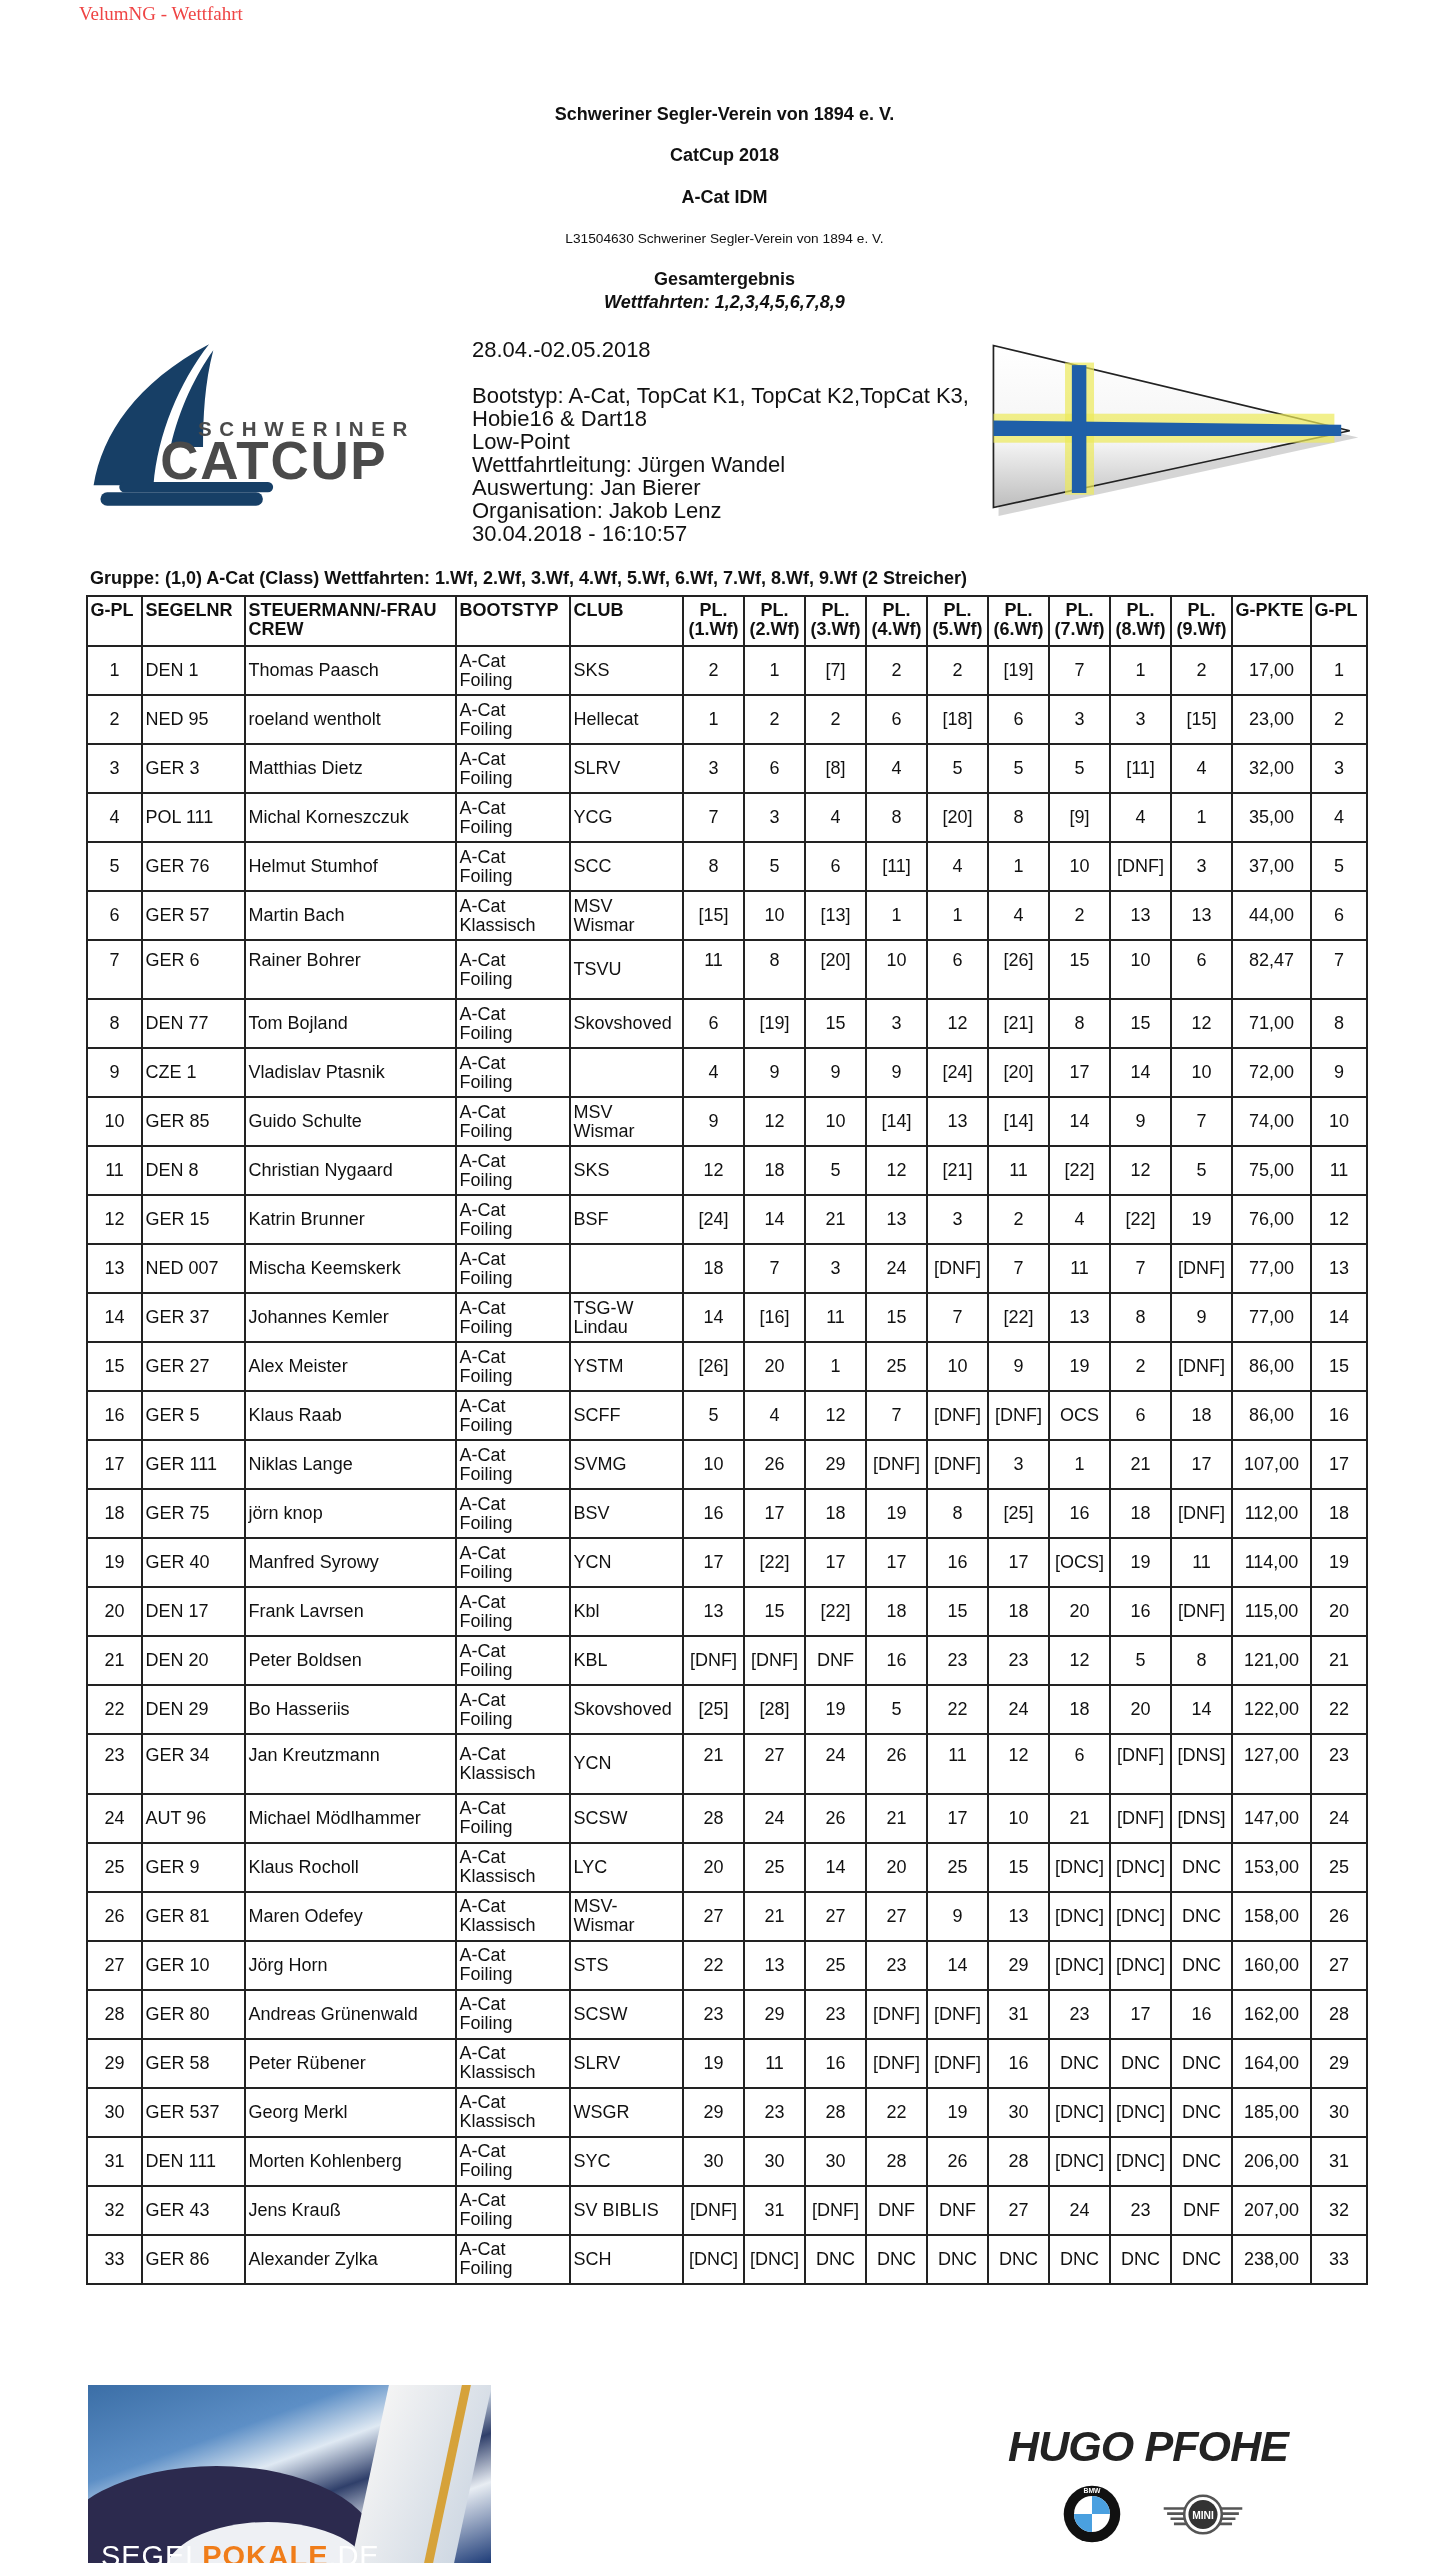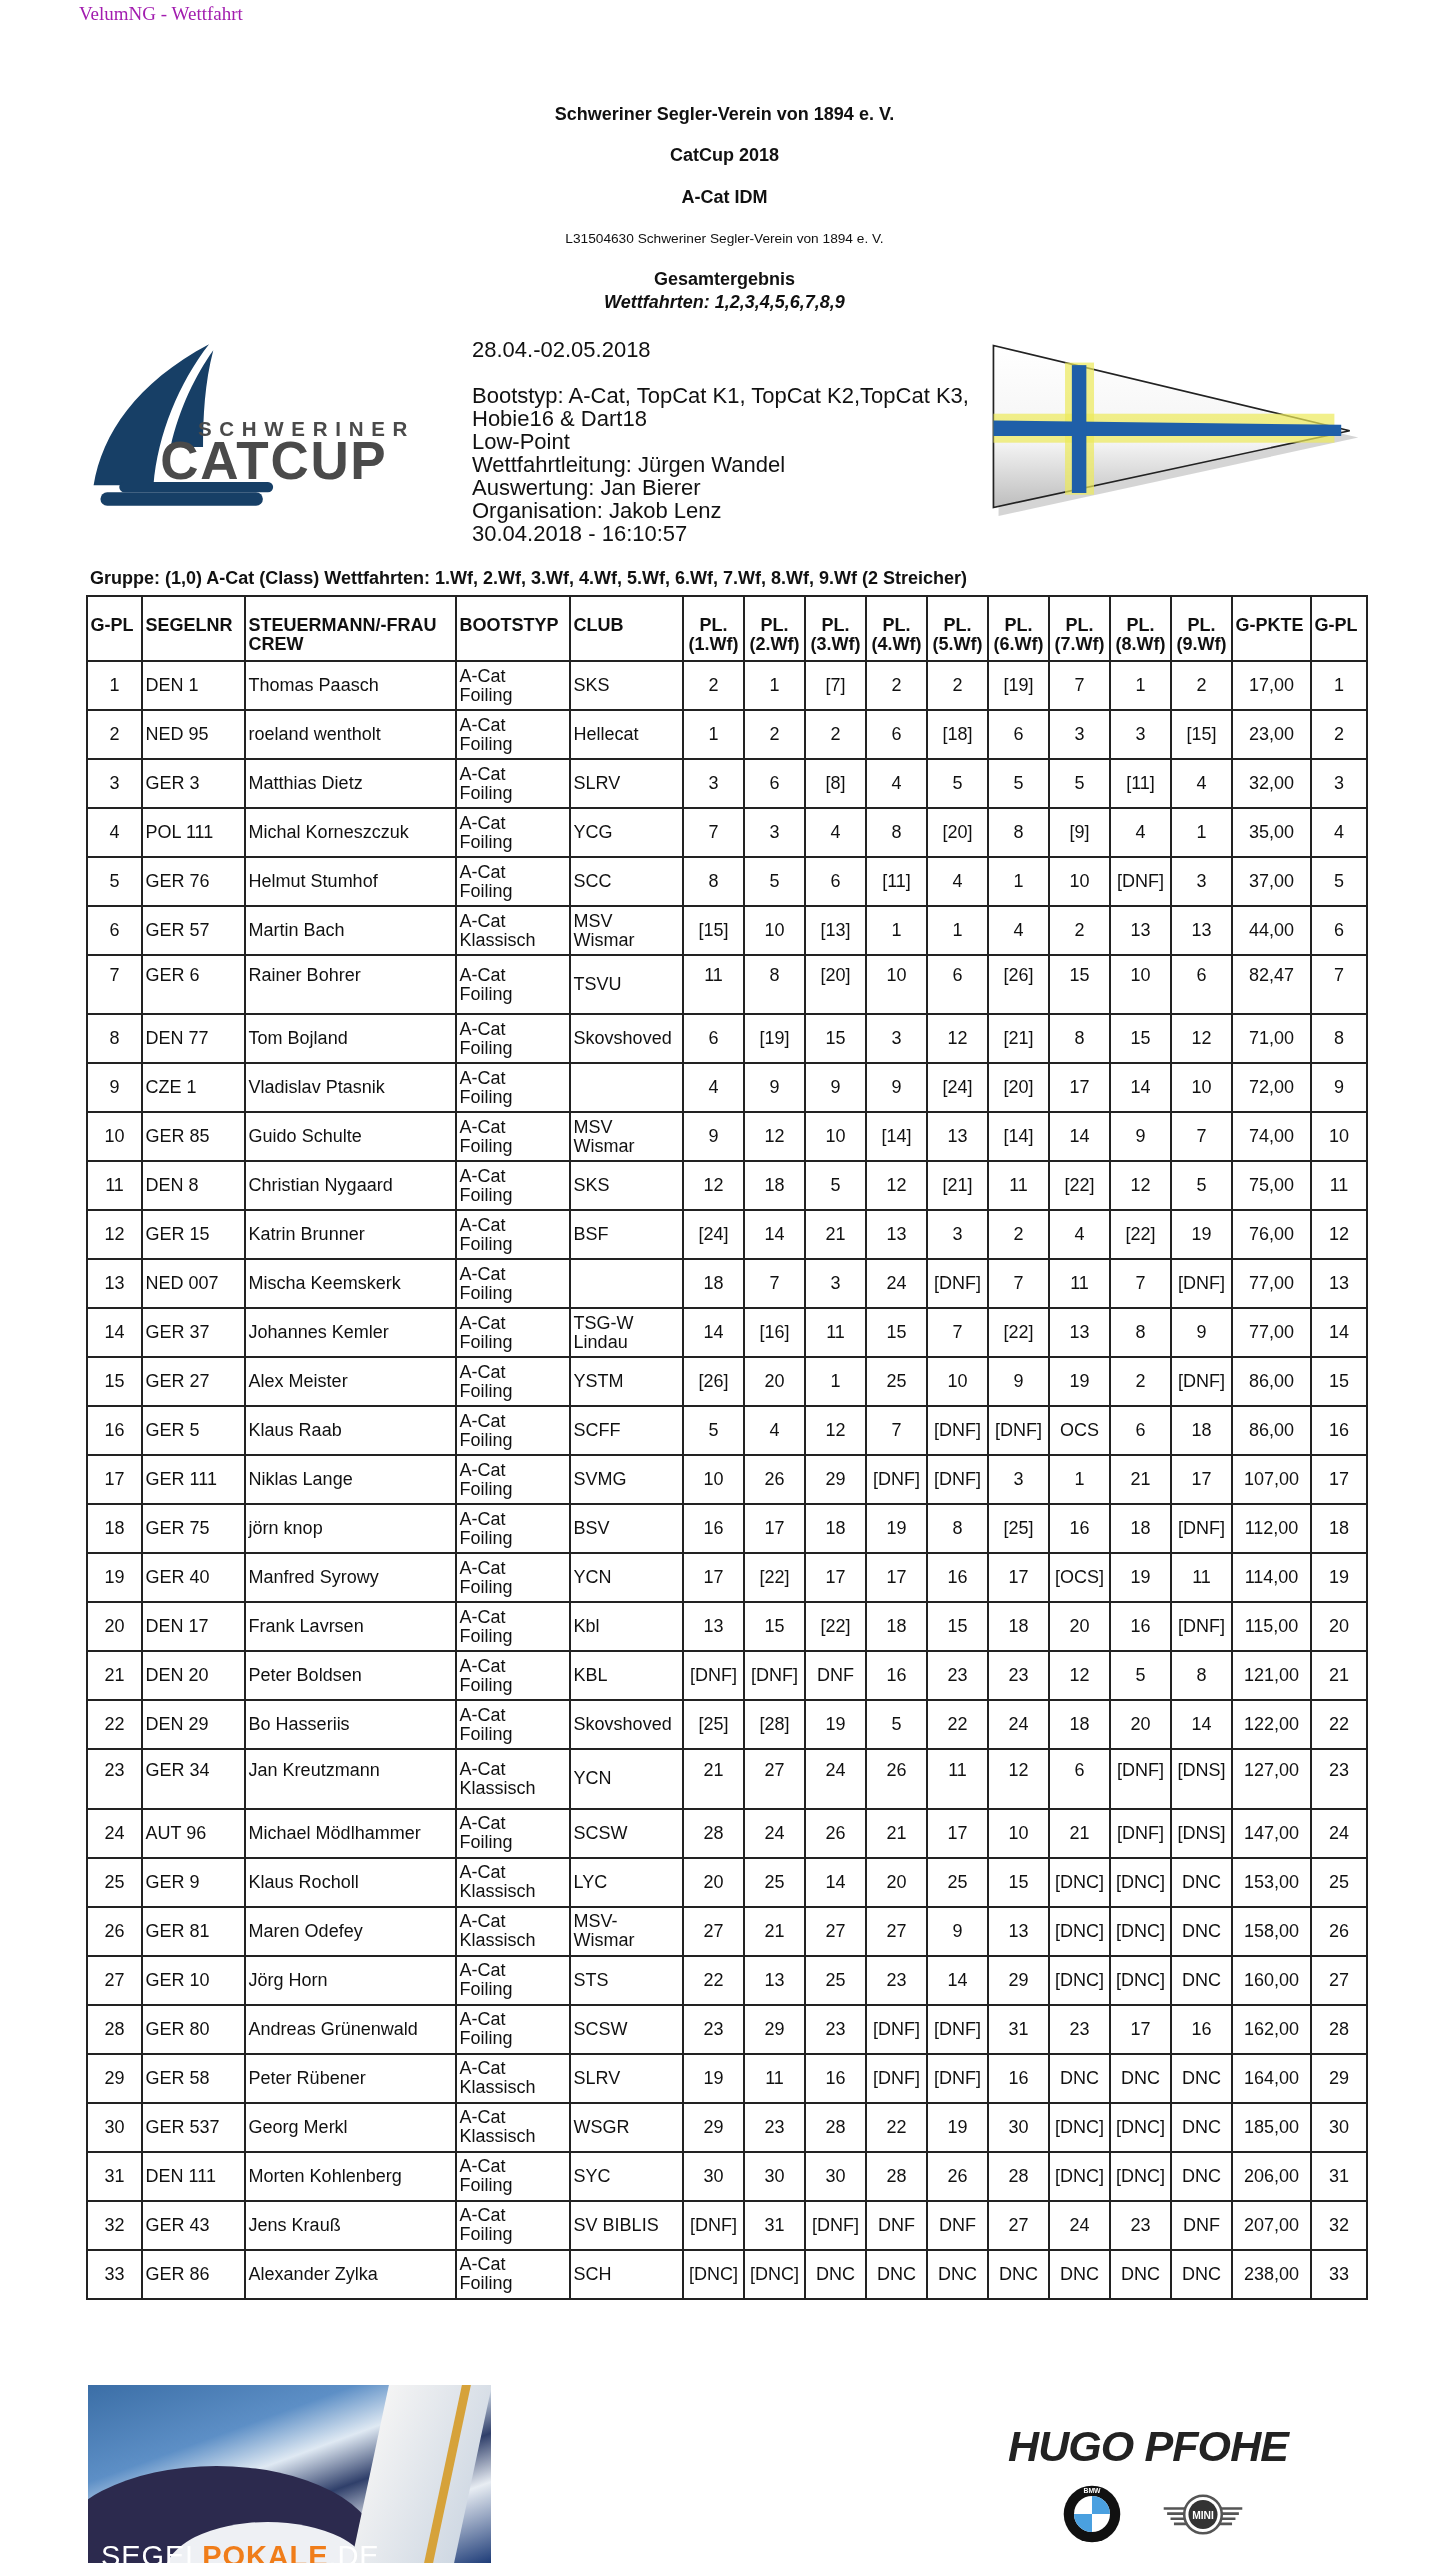--- a/index.html
+++ b/index.html
@@ -1,37 +1,37 @@
 <!DOCTYPE html>
 <html style="font-size:13.7px"><head>
 <meta charset="utf-8">
 <style>
   html, body { margin:0; padding:0; background:#ffffff; }
   body { width:1449px; height:2563px; position:relative; overflow:hidden; color:#111; font-family:"Liberation Sans", sans-serif; }
   .abs { position:absolute; }
-  .app-title { left:79px; top:3.4px; font-family:"Liberation Serif", serif; font-size:19px; color:#a21caf; }
+  .app-title { left:79px; top:3.4px; font-family:"Liberation Serif", serif; font-size:19px; color:#ef4444; }
   .center-line { left:0; width:1449px; text-align:center; font-weight:bold; }
   .t1 { top:104px; font-size:18px; }
   .t2 { top:145px; font-size:18px; }
   .t3 { top:187px; font-size:18px; }
   .t4 { top:231px; font-size:13.7px; font-weight:normal; }
   .t5 { top:269px; font-size:18px; }
   .t6 { top:292px; font-size:18px;font-style:italic; }
 
   .logo { left:85px; top:340px; width:325px; height:171px; }
   .info { left:472px; top:338px; font-size:22px; line-height:23px; color:#111; }
   .info div { white-space:nowrap; }
   .info .gap { height:23px; }
   .flag { left:983px; top:337px; width:384px; height:179px; }
 
   .group-line { left:90px; top:568px; font-size:18px; font-weight:bold; white-space:nowrap; }
 
   table.results { position:absolute; left:86px; top:595px; border-collapse:collapse; table-layout:fixed; width:1275px; }
   table.results th, table.results td { border:2.6px solid #222; padding:0 2.6px; font-size:18px; line-height:19px; overflow:hidden; white-space:nowrap; }
-  table.results th { font-weight:bold; text-align:left; vertical-align:top; height:44px; padding-top:19px;margin-top:20px; }
+  table.results th { font-weight:bold; text-align:left; vertical-align:top; height:44px; padding-top:4px;margin-top:20px; }
   table.results th.c { text-align:center; }
   table.results td { height:47px; vertical-align:middle; }
   table.results td.num { text-align:center; }
   table.results td.txt { text-align:left; }
   table.results td.two { white-space:normal; line-height:19px; }
   table.results td.top { vertical-align:top; padding-top:10.3px; }
 
   .sponsor-left { left:88px; top:2385px; width:403px; height:178px; overflow:hidden;
     background: linear-gradient(160deg, #3b6ea6 0%, #5d8fc6 30%, #dfe9f3 45%, #2f3f6a 60%, #e8edf3 75%, #1e3c78 100%); }
   .sponsor-left .sail { position:absolute; left:282px; top:0; width:103px; height:178px; background:linear-gradient(100deg,#f4f4f4,#cfd8e3); transform:skewX(-12deg); }

